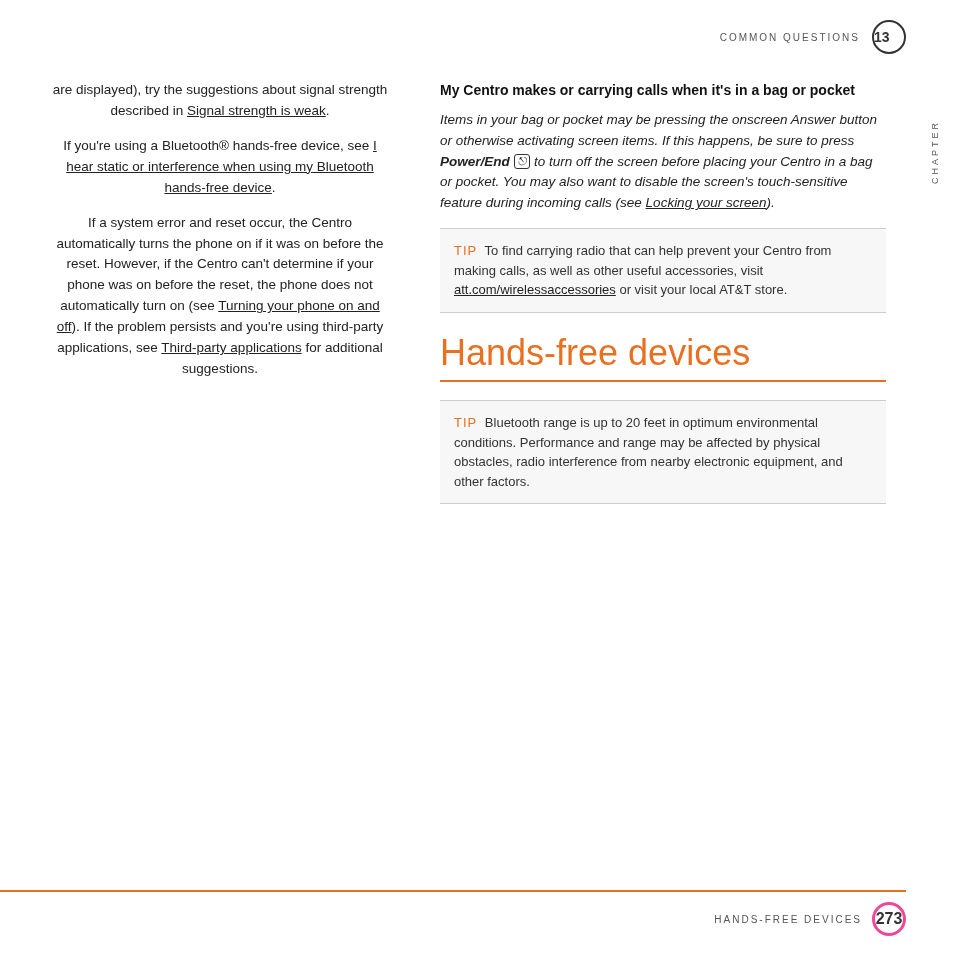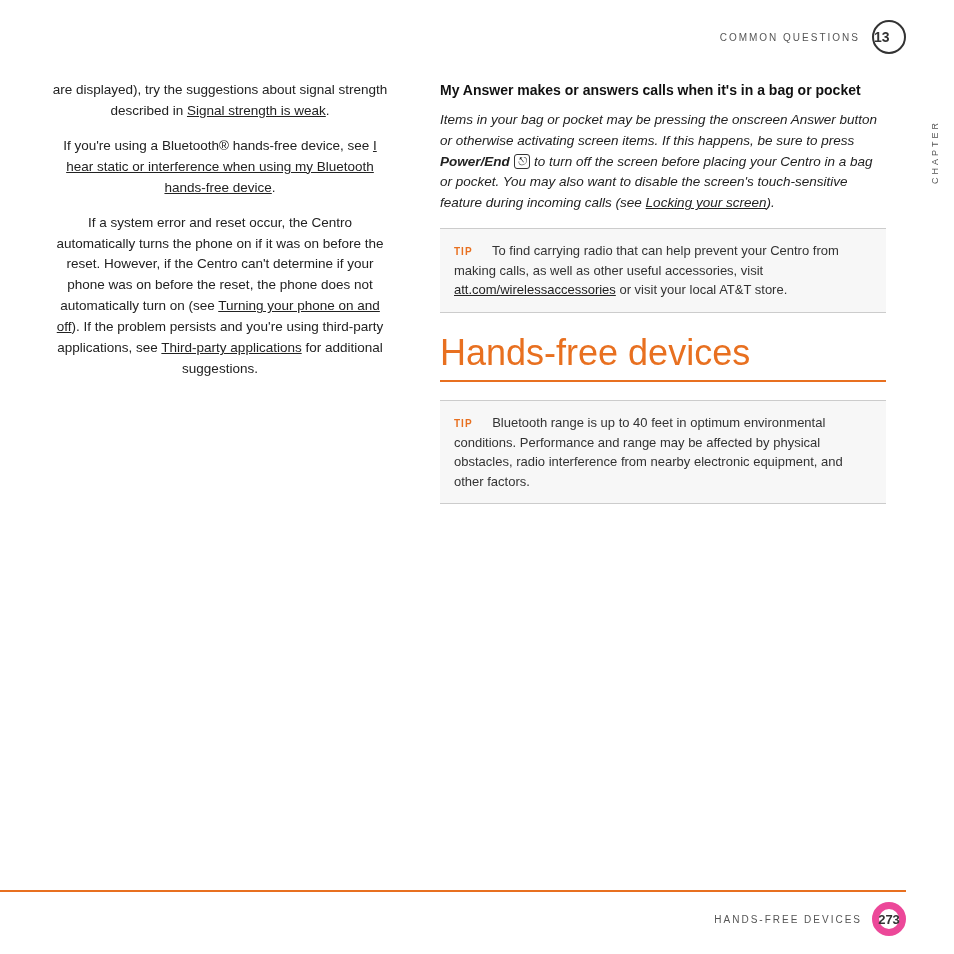--- a/index.html
+++ b/index.html
@@ -120,26 +120,26 @@
       border-bottom: 1px solid #ccc;
       background: #f7f7f7;
       padding: 12px 14px;
       margin-bottom: 20px;
       font-size: 13px;
       line-height: 1.5;
       color: #333;
     }
 
     .tip-label {
-      font-weight: bold;
-      font-size: 10px;
+      font-weight: normal;
+      font-size: 13px;
       color: #e87020;
       letter-spacing: 1px;
       text-transform: uppercase;
-      margin-right: 16px;
+      margin-right: 4px;
     }
 
     
     .section-title-large {
       font-size: 36px;
       color: #e87020;
       font-weight: 300;
       margin-bottom: 2px;
       line-height: 1.1;
     }
@@ -179,25 +179,25 @@
       font-size: 10px;
       letter-spacing: 2px;
       color: #555;
       text-transform: uppercase;
     }
 
     .page-badge {
       width: 34px;
       height: 34px;
       border-radius: 50%;
-      border: 7px solid #ec4899;
+      border: 3px solid #ec4899;
       display: flex;
       align-items: center;
       justify-content: center;
-      font-size: 13px;
+      font-size: 16px;
       font-weight: bold;
       color: #333;
     }
   </style>
 </head>
 <body>
 
 <div class="page-container">
 
   <div class="top-header">
@@ -223,36 +223,36 @@
 
 
       <p>
         <span>If a system error and reset occur, the Centro automatically turns the phone on if it was on before the reset. However, if the Centro can't determine if your phone was on before the reset, the phone does not automatically turn on (see </span><span class="link-text">Turning your phone on and off</span><span>). If the problem persists and you're using third-party applications, see </span><span class="link-text">Third-party applications</span><span> for additional suggestions.</span>
       </p>
 
     </div>
 
     <div class="right-column">
 
-      <div class="section-heading">My Answer makes or answers calls when it's in a bag or pocket</div>
+      <div class="section-heading">My Centro makes or carrying calls when it's in a bag or pocket</div>
 
       <p>
         <span>Items in your bag or pocket may be pressing the onscreen Answer button or otherwise activating screen items. If this happens, be sure to press </span><strong>Power/End</strong> <span class="power-end-icon">⎋</span><span> to turn off the screen before placing your Centro in a bag or pocket. You may also want to disable the screen's touch-sensitive feature during incoming calls (see </span><span class="link-text">Locking your screen</span><span>).</span>
       </p>
 
       <div class="tip-box">
         <span class="tip-label">TIP</span><span> To find carrying radio that can help prevent your Centro from making calls, as well as other useful accessories, visit </span><span class="link-text">att.com/wirelessaccessories</span><span> or visit your local AT&amp;T store.</span>
       </div>
 
       <div class="section-title-underline">
         <div class="section-title-large">Hands-free devices</div>
       </div>
 
       <div class="tip-box">
-        <span class="tip-label">TIP</span><span> Bluetooth range is up to 40 feet in optimum environmental conditions. Performance and range may be affected by physical obstacles, radio interference from nearby electronic equipment, and other factors.</span>
+        <span class="tip-label">TIP</span><span> Bluetooth range is up to 20 feet in optimum environmental conditions. Performance and range may be affected by physical obstacles, radio interference from nearby electronic equipment, and other factors.</span>
       </div>
 
     </div>
 
   </div>
 
   <div class="bottom-footer">
     <span class="footer-label">HANDS-FREE DEVICES</span>
     <div class="page-badge">
       <span>273</span>

